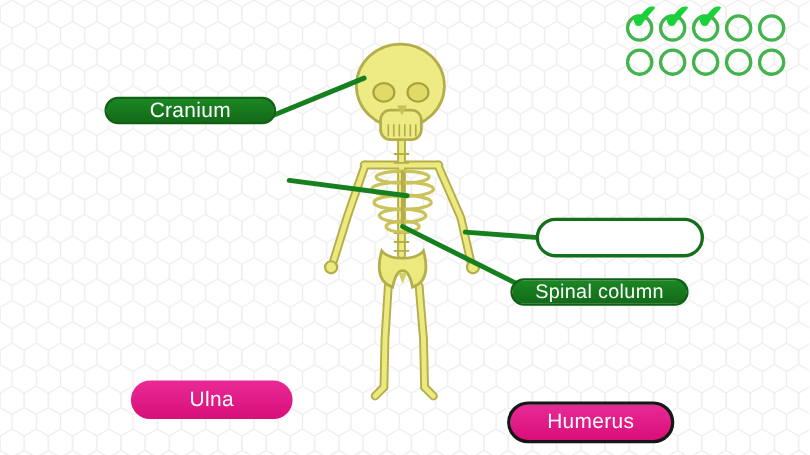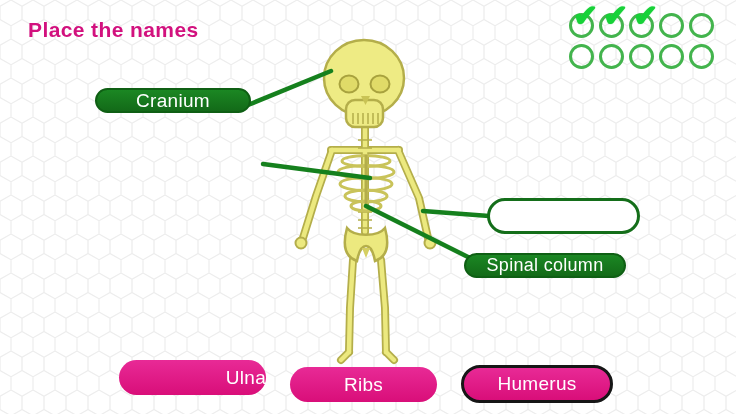--- a/index.html
+++ b/index.html
@@ -46,21 +46,21 @@
   .pill-pink.selected { border: 3px solid #161616; }
   .answer-slot {
     position: absolute; z-index: 2; height: 36px;
     background: #ffffff; border: 3px solid #146e1a; border-radius: 18px;
   }
 
   .pos-cranium { left: 95px;  top: 88px;  width: 156px; }
   .pos-sternum { left: 113px; top: 147px; width: 152px; }
   .pos-spinal  { left: 464px; top: 253px; width: 162px; font-size: 18px; }
   .pos-slot    { left: 487px; top: 198px; width: 153px; }
-  .pos-ulna    { left: 119px; top: 360px; width: 147px; height: 35px; justify-content: flex-end; }
+  .pos-ulna    { left: 119px; top: 346px; width: 147px; height: 35px; }
   .pos-ribs    { left: 290px; top: 367px; width: 147px; height: 35px; }
   .pos-humerus { left: 461px; top: 365px; width: 152px; height: 38px; }
 </style>
 </head>
 <body>
 
 <div class="stage">
 
   <svg class="bg-svg" width="736" height="414" aria-hidden="true">
     <defs>
@@ -115,21 +115,20 @@
     </g>
 
     <g stroke="#15801d" stroke-width="4.5" stroke-linecap="round">
       <line x1="248" y1="105" x2="331" y2="71"></line>
       <line x1="263" y1="164" x2="370" y2="178"></line>
       <line x1="489" y1="216" x2="423" y2="211"></line>
       <line x1="474" y1="260" x2="366" y2="206"></line>
     </g>
   </svg>
 
-  <div class="page-title">Place the names</div>
 
   <div class="progress-grid">
       <div class="pcircle">
         <span class="pcheck">✔</span>
       </div>
       <div class="pcircle">
         <span class="pcheck">✔</span>
       </div>
       <div class="pcircle">
         <span class="pcheck">✔</span>
@@ -150,20 +149,17 @@
     <span>Spinal column</span>
   </div>
 
   <div class="answer-slot pos-slot">
     <span></span>
   </div>
 
   <div class="pill pill-pink pos-ulna bank-pill">
     <span>Ulna</span>
   </div>
-  <div class="pill pill-pink pos-ribs bank-pill">
-    <span>Ribs</span>
-  </div>
   <div class="pill pill-pink pos-humerus bank-pill selected">
     <span>Humerus</span>
   </div>
 
 </div>
 
 </body></html>

